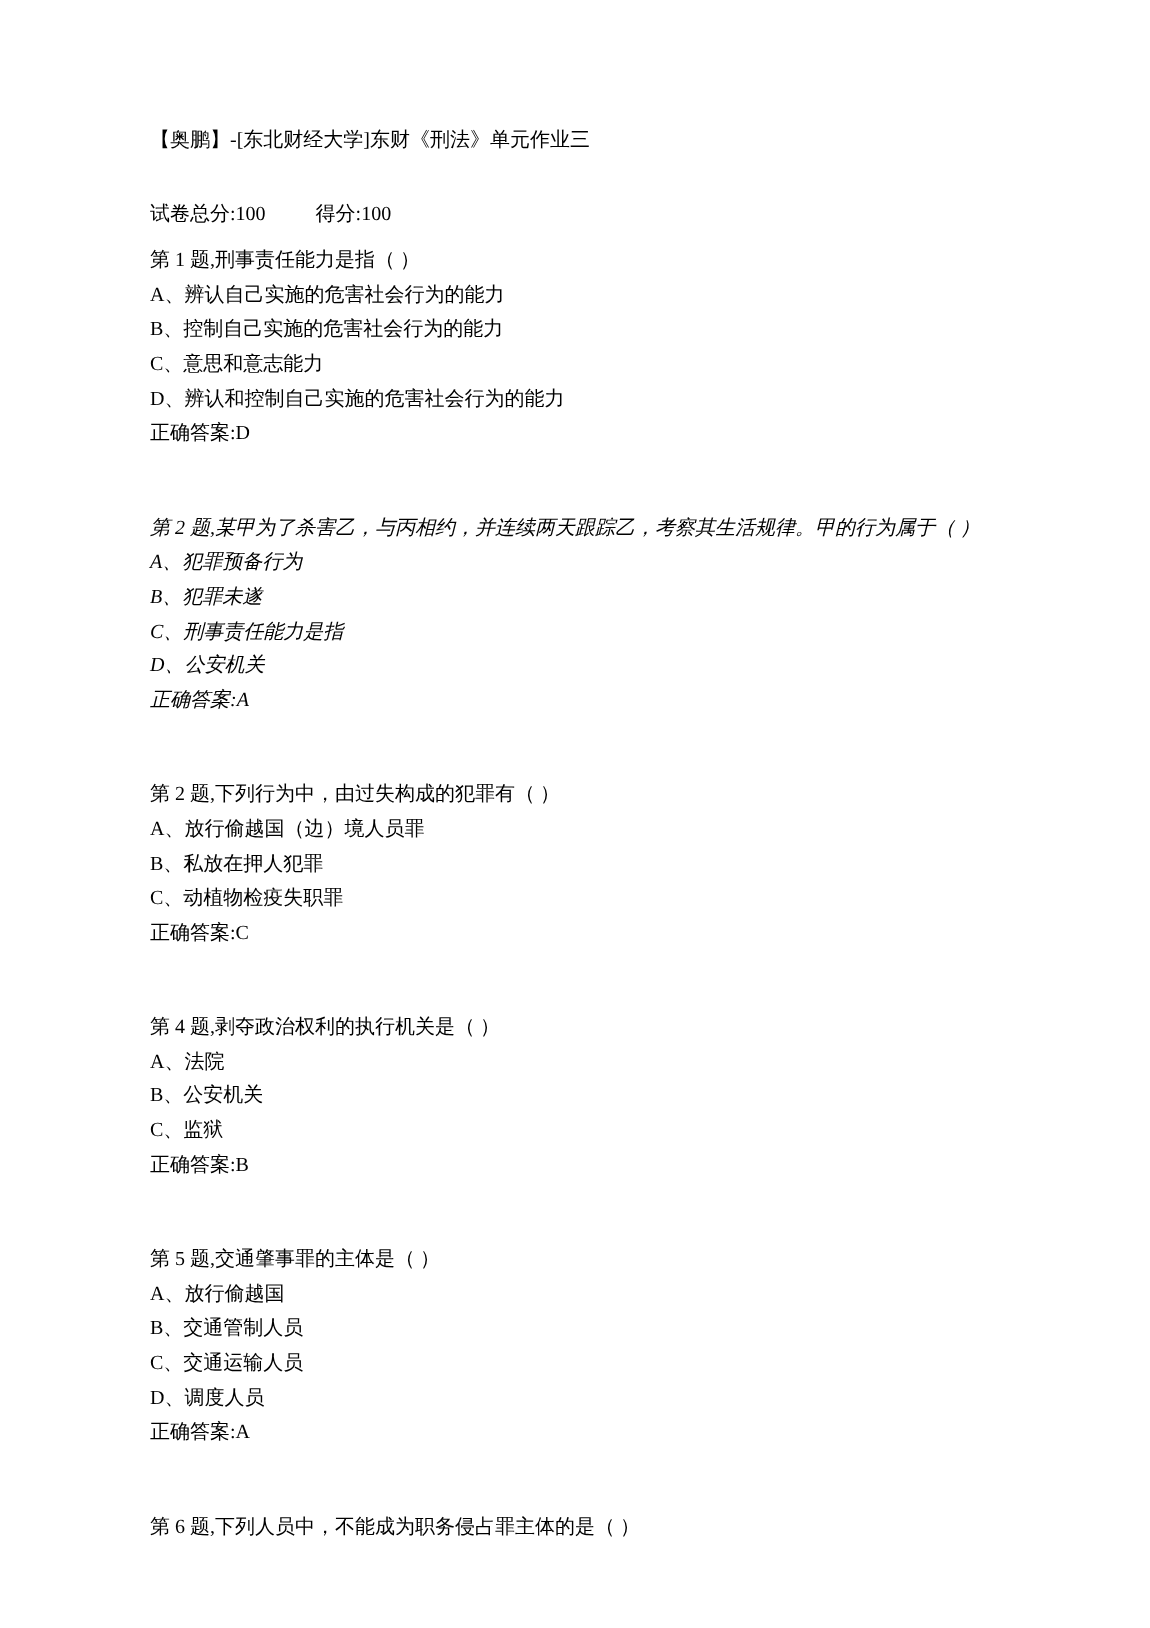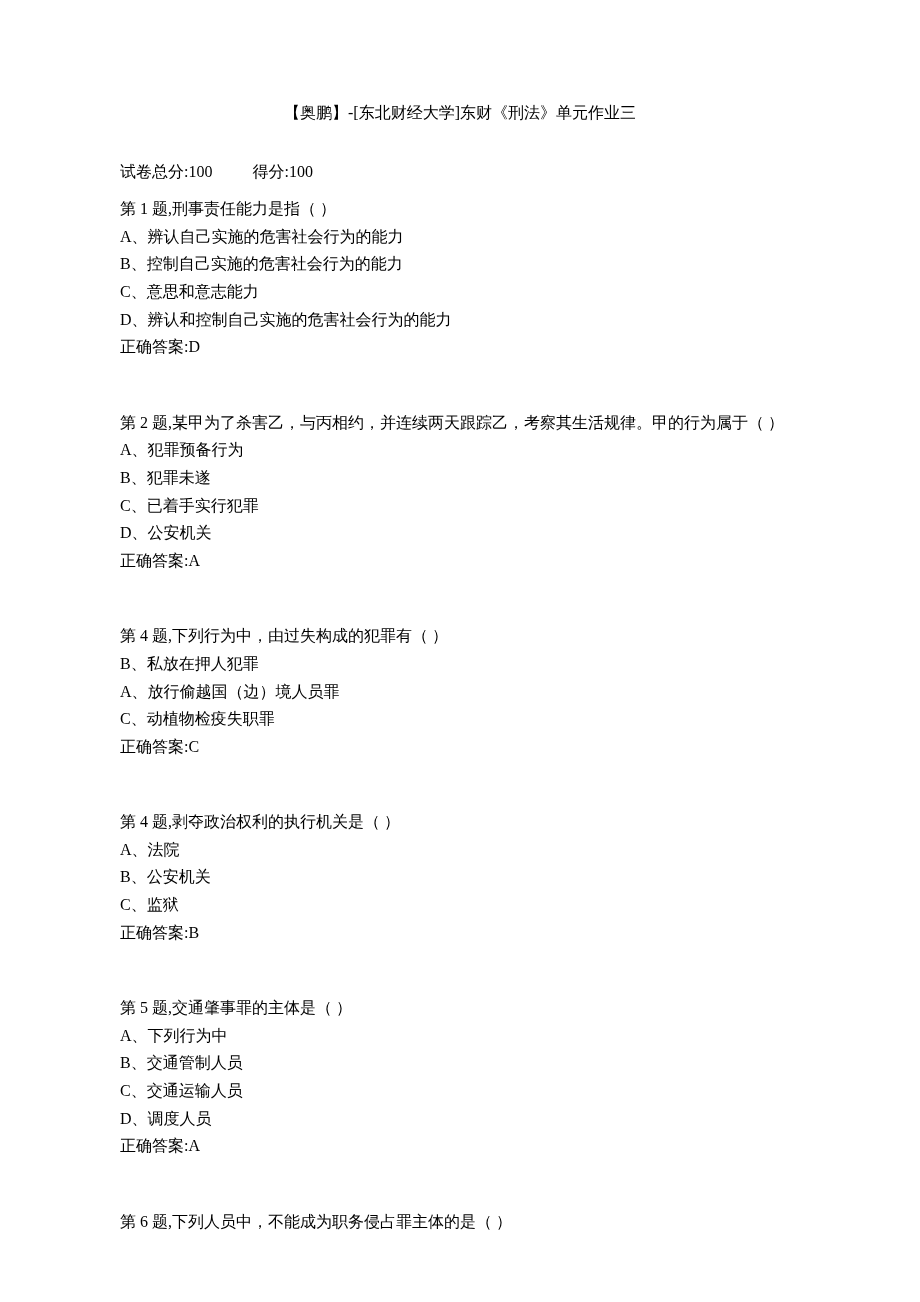--- a/index.html
+++ b/index.html
@@ -8,21 +8,20 @@
       line-height: 1.6;
       color: #000;
       background: #fff;
       margin: 0;
       padding: 100px 120px;
       width: 920px;
       box-sizing: border-box;
     }
     .header-line {
       margin-bottom: 2px;
-      text-align: center;
     }
     .score-line {
       margin-bottom: 2px;
       margin-top: 33px;
     }
     .question-block {
       margin-bottom: 50px;
     }
     .question-stem {
       margin-bottom: 2px;
@@ -48,45 +47,45 @@
 
 <div id="questions-container">
     <div class="question-block" style="margin-top: 12px;">
       <div class="question-stem">第 1 题,刑事责任能力是指（           ）</div>
       <div class="option">A、辨认自己实施的危害社会行为的能力</div>
       <div class="option">B、控制自己实施的危害社会行为的能力</div>
       <div class="option">C、意思和意志能力</div>
       <div class="option">D、辨认和控制自己实施的危害社会行为的能力</div>
       <div class="answer">正确答案:D</div>
     </div>
-    <div class="question-block" style="margin-top: 0px;">
+    <div class="question-block" style="margin-top: 0px; font-style: italic;">
       <div class="question-stem">第 2 题,某甲为了杀害乙，与丙相约，并连续两天跟踪乙，考察其生活规律。甲的行为属于（         ）</div>
       <div class="option">A、犯罪预备行为</div>
       <div class="option">B、犯罪未遂</div>
-      <div class="option">C、已着手实行犯罪</div>
+      <div class="option">C、刑事责任能力是指</div>
       <div class="option">D、公安机关</div>
       <div class="answer">正确答案:A</div>
     </div>
     <div class="question-block" style="margin-top: 0px;">
-      <div class="question-stem">第 4 题,下列行为中，由过失构成的犯罪有（      ）</div>
+      <div class="question-stem">第 2 题,下列行为中，由过失构成的犯罪有（      ）</div>
+      <div class="option">A、放行偷越国（边）境人员罪</div>
       <div class="option">B、私放在押人犯罪</div>
-      <div class="option">A、放行偷越国（边）境人员罪</div>
       <div class="option">C、动植物检疫失职罪</div>
       <div class="answer">正确答案:C</div>
     </div>
     <div class="question-block" style="margin-top: 0px;">
       <div class="question-stem">第 4 题,剥夺政治权利的执行机关是（              ）</div>
       <div class="option">A、法院</div>
       <div class="option">B、公安机关</div>
       <div class="option">C、监狱</div>
       <div class="answer">正确答案:B</div>
     </div>
     <div class="question-block" style="margin-top: 12px;">
       <div class="question-stem">第 5 题,交通肇事罪的主体是（     ）</div>
-      <div class="option">A、下列行为中</div>
+      <div class="option">A、放行偷越国</div>
       <div class="option">B、交通管制人员</div>
       <div class="option">C、交通运输人员</div>
       <div class="option">D、调度人员</div>
       <div class="answer">正确答案:A</div>
     </div>
     <div class="question-block" style="margin-top: 0px;">
       <div class="question-stem">第 6 题,下列人员中，不能成为职务侵占罪主体的是（       ）</div>
     </div>
   </div>
 

